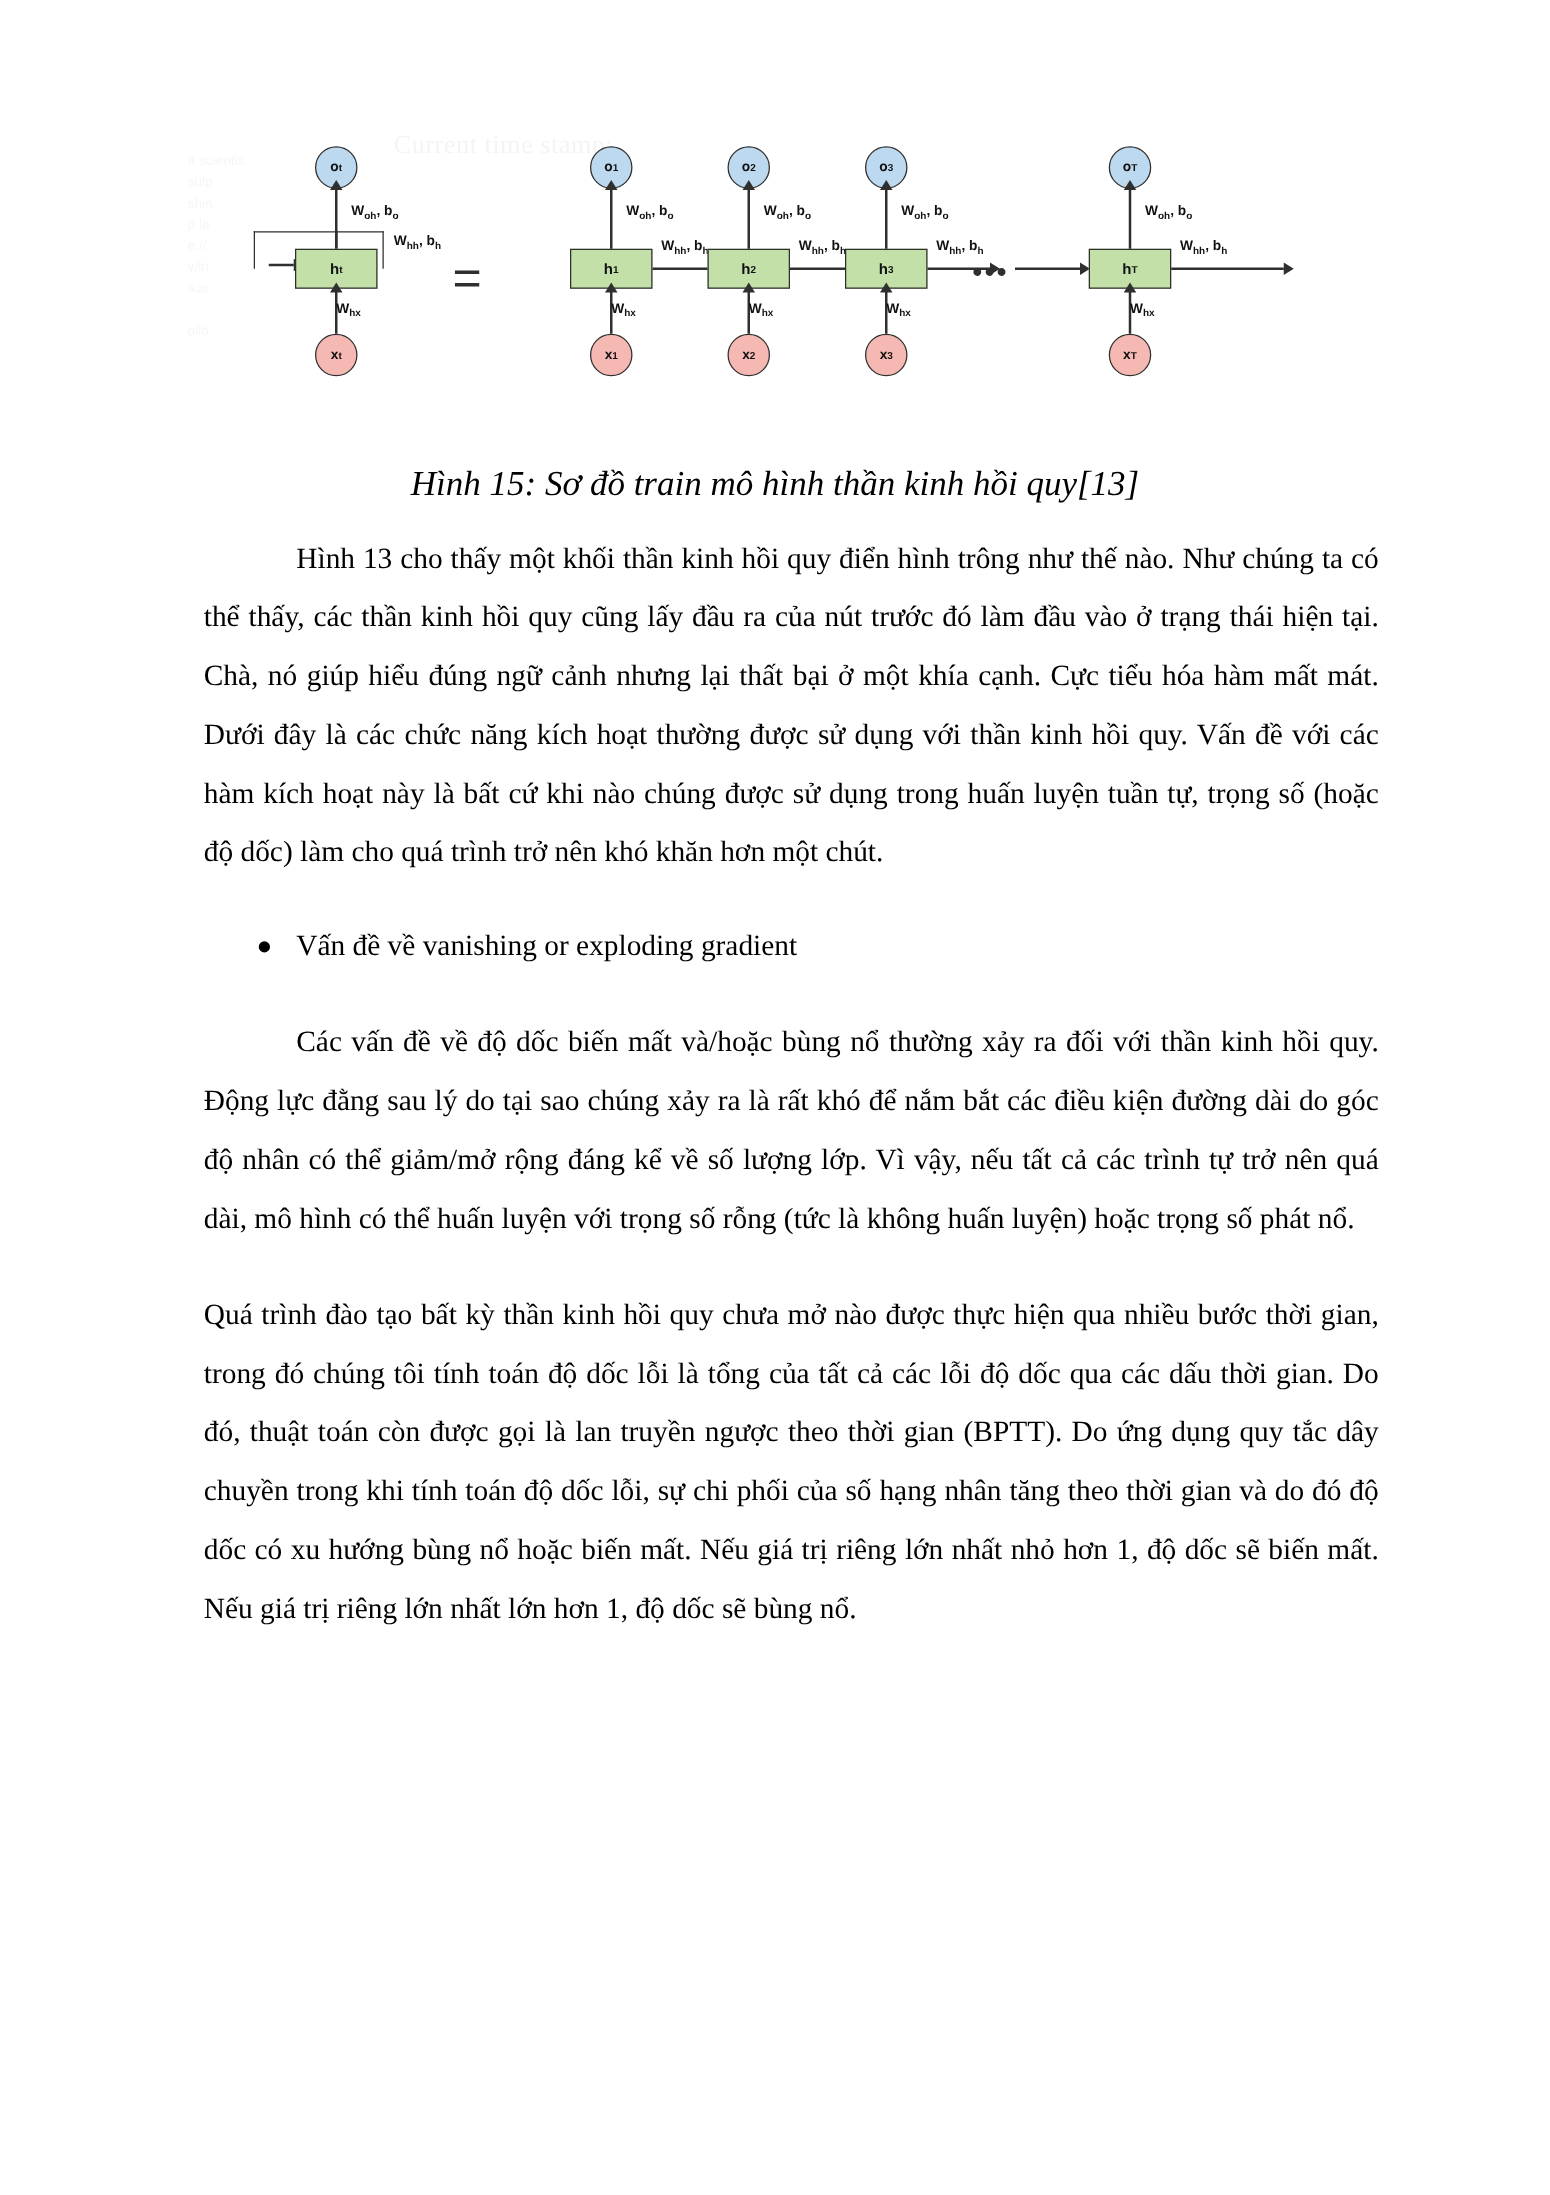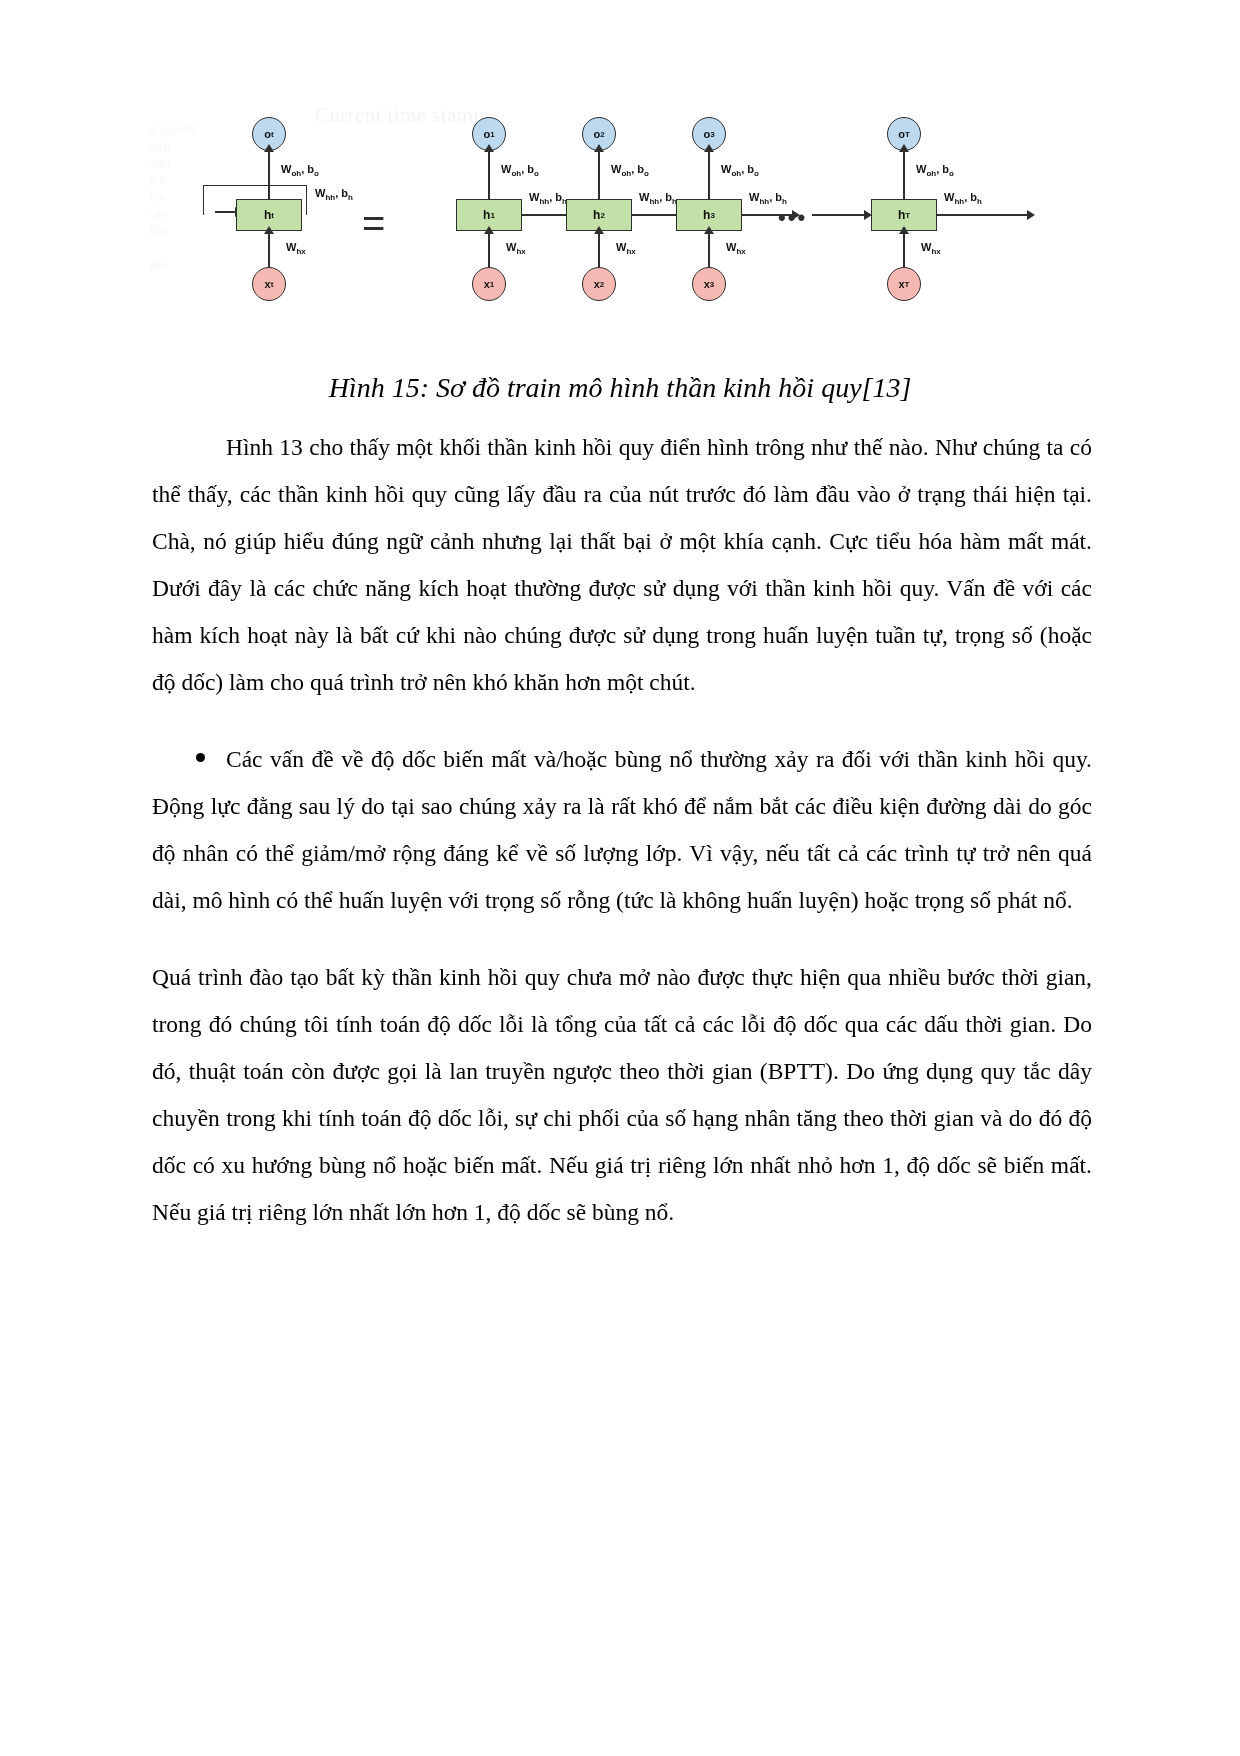--- a/index.html
+++ b/index.html
@@ -203,21 +203,21 @@
   .lbl {
     position: absolute;
     font-family: Liberation Sans, sans-serif;
     font-weight: bold;
     font-size: 11px;
     color: #111;
     white-space: nowrap;
   }
   .lbl-woh { left: 76px; top: 68px; }
   .lbl-whh { left: 104px; top: 96px; }
-  .lbl-whx { left: 81px; top: 146px; }
+  .lbl-whx { left: 64px; top: 146px; }
 
   
   .loop {
     position: absolute;
     left: -2px;
     top: 90px;
     width: 104px;
     height: 30px;
     border: 1.8px solid #2f2f2f;
     border-bottom: none;
@@ -280,21 +280,21 @@
     text-align: center;
     font-family: "Liberation Serif", "DejaVu Serif", serif;
     font-style: italic;
     font-size: 28px;
     color: #000;
   }
 
   
   .body {
     position: absolute;
-    left: 152px;
+    left: 163px;
     top: 424px;
     width: 940px;
   }
   p.para {
     margin: 0 0 0 0;
     font-size: 23.5px;
     line-height: 47px;
     text-align: justify;
     text-justify: inter-word;
     color: #000;
@@ -493,20 +493,21 @@
 
   <div class="caption">Hình 15: Sơ đồ train mô hình thần kinh hồi quy[13]</div>
 
   <div class="body">
 
     <p class="para indent">Hình 13 cho thấy một khối thần kinh hồi quy điển hình trông như thế nào. Như chúng ta có thể thấy, các thần kinh hồi quy cũng lấy đầu ra của nút trước đó làm đầu vào ở trạng thái hiện tại. Chà, nó giúp hiểu đúng ngữ cảnh nhưng lại thất bại ở một khía cạnh. Cực tiểu hóa hàm mất mát. Dưới đây là các chức năng kích hoạt thường được sử dụng với thần kinh hồi quy. Vấn đề với các hàm kích hoạt này là bất cứ khi nào chúng được sử dụng trong huấn luyện tuần tự, trọng số (hoặc độ dốc) làm cho quá trình trở nên khó khăn hơn một chút.</p>
 
     <ul class="bullets">
       <li>
         <span class="dot"></span>
+        <span>Vấn đề về vanishing or exploding gradient</span>
       </li>
     </ul>
 
     <p class="para indent gap">Các vấn đề về độ dốc biến mất và/hoặc bùng nổ thường xảy ra đối với thần kinh hồi quy. Động lực đằng sau lý do tại sao chúng xảy ra là rất khó để nắm bắt các điều kiện đường dài do góc độ nhân có thể giảm/mở rộng đáng kể về số lượng lớp. Vì vậy, nếu tất cả các trình tự trở nên quá dài, mô hình có thể huấn luyện với trọng số rỗng (tức là không huấn luyện) hoặc trọng số phát nổ.</p>
 
 
     <p class="para gap">Quá trình đào tạo bất kỳ thần kinh hồi quy chưa mở nào được thực hiện qua nhiều bước thời gian, trong đó chúng tôi tính toán độ dốc lỗi là tổng của tất cả các lỗi độ dốc qua các dấu thời gian. Do đó, thuật toán còn được gọi là lan truyền ngược theo thời gian (BPTT). Do ứng dụng quy tắc dây chuyền trong khi tính toán độ dốc lỗi, sự chi phối của số hạng nhân tăng theo thời gian và do đó độ dốc có xu hướng bùng nổ hoặc biến mất. Nếu giá trị riêng lớn nhất nhỏ hơn 1, độ dốc sẽ biến mất. Nếu giá trị riêng lớn nhất lớn hơn 1, độ dốc sẽ bùng nổ.</p>
 
 
   </div>

